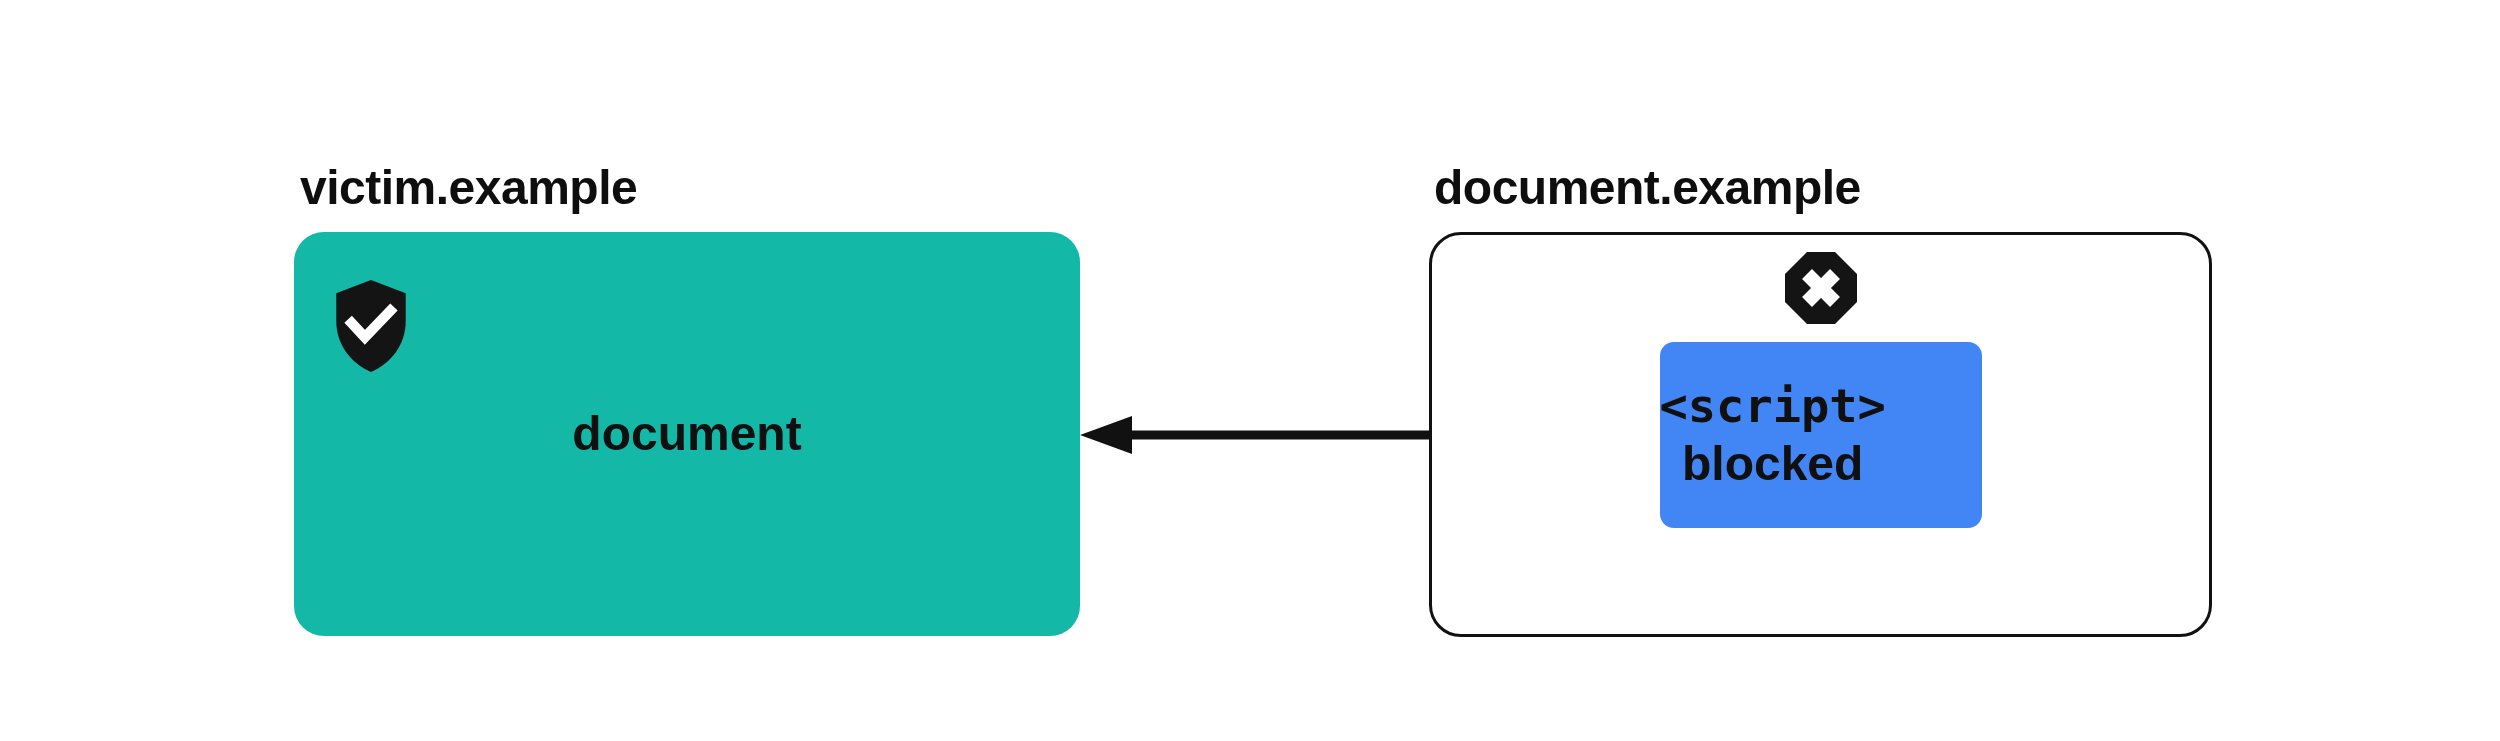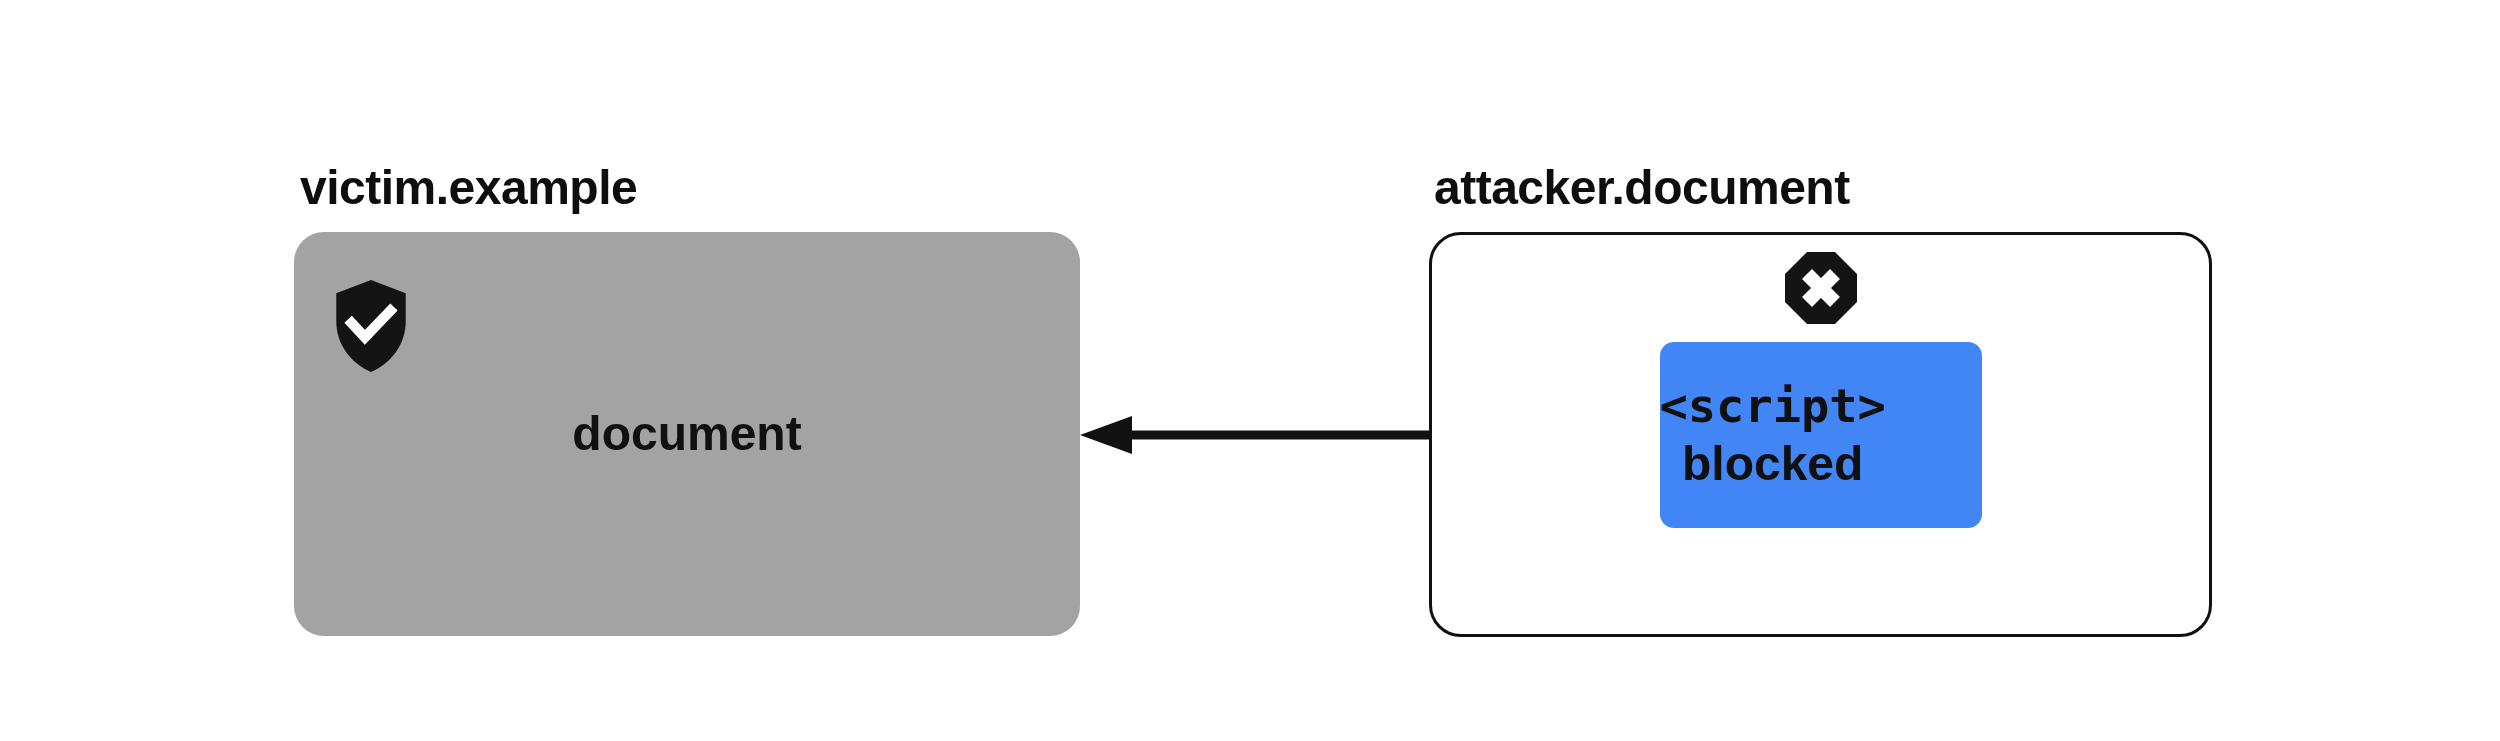--- a/index.html
+++ b/index.html
@@ -23,21 +23,21 @@
     color: #0e0e0e;
     white-space: nowrap;
   }
   .label-victim   { left: 300px; }
   .label-attacker { left: 1434px; }
 
   .victim-box {
     position: absolute;
     left: 294px; top: 232px;
     width: 786px; height: 404px;
-    background: #a3a3a3;
+    background: #14b8a6;
     border-radius: 30px;
     display: flex;
     align-items: center;
     justify-content: center;
   }
   .shield-wrap {
     position: absolute;
     left: 38px; top: 46px;
     width: 78px; height: 96px;
   }
@@ -111,21 +111,21 @@
     </div>
   </div>
 
   <span class="arrow-wrap">
     <svg width="590" height="54" viewBox="0 0 590 54" xmlns="http://www.w3.org/2000/svg">
       <rect x="50" y="22.5" width="536" height="9" fill="#111111"></rect>
       <polygon points="5,27 57,8 57,46" fill="#111111"></polygon>
     </svg>
   </span>
 
-  <div class="domain-label label-attacker">attacker.document</div>
+  <div class="domain-label label-attacker">document.example</div>
 
   <div class="attacker-box">
     <span class="octagon-wrap">
       <svg width="76" height="76" viewBox="0 0 76 76" xmlns="http://www.w3.org/2000/svg">
         <path d="M24 2 H52 L74 24 V52 L52 74 H24 L2 52 V24 Z" fill="#141414"></path>
         <line x1="24" y1="24" x2="52" y2="52" stroke="#ffffff" stroke-width="14" stroke-linecap="butt"></line>
         <line x1="52" y1="24" x2="24" y2="52" stroke="#ffffff" stroke-width="14" stroke-linecap="butt"></line>
       </svg>
     </span>
     <div class="script-box">

